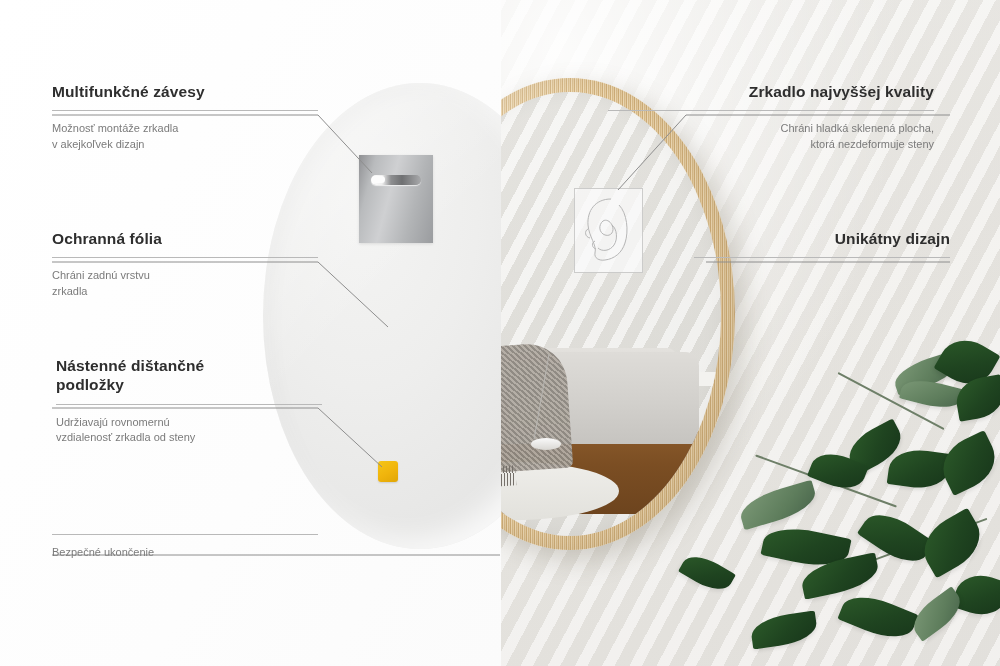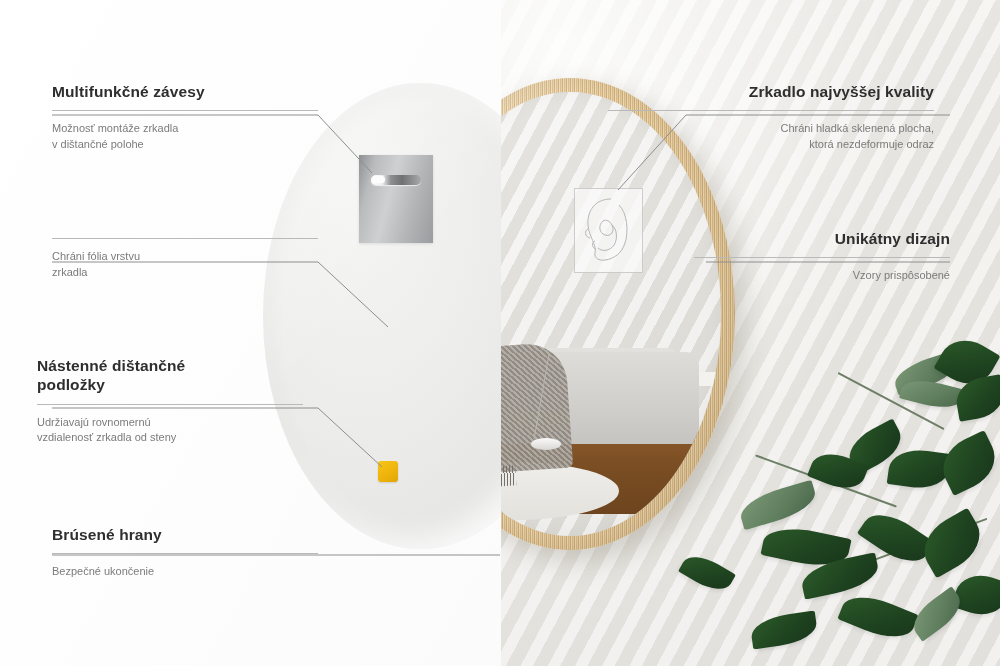--- a/index.html
+++ b/index.html
@@ -173,49 +173,48 @@
       <path d="M52 555 H500"></path>
       <path d="M950 115 H686 L618 190"></path>
       <path d="M950 262 H706"></path>
     </g>
   </svg>
 
   <div class="callout" style="left:52px;top:82px;width:266px;">
     <h3>Multifunkčné závesy</h3>
     <div class="rule"></div>
     <p>Možnosť montáže zrkadla</p>
-    <p>v dištančné polohe</p>
+    <p>v akejkoľvek dizajn</p>
   </div>
 
   <div class="callout" style="left:52px;top:229px;width:266px;">
-    <div class="rule"></div>
-    <p>Chráni fólia vrstvu</p>
+    <h3>Ochranná fólia</h3>
+    <div class="rule"></div>
+    <p>Chráni zadnú vrstvu</p>
     <p>zrkadla</p>
   </div>
 
-  <div class="callout" style="left:37px;top:356px;width:266px;">
+  <div class="callout" style="left:56px;top:356px;width:266px;">
     <h3>Nástenné dištančné</h3>
     <h3>podložky</h3>
     <div class="rule"></div>
     <p>Udržiavajú rovnomernú</p>
     <p>vzdialenosť zrkadla od steny</p>
   </div>
 
   <div class="callout" style="left:52px;top:525px;width:266px;">
-    <h3>Brúsené hrany</h3>
     <div class="rule"></div>
     <p>Bezpečné ukončenie</p>
   </div>
 
   <div class="callout right" style="left:608px;top:82px;width:326px;">
     <h3>Zrkadlo najvyššej kvality</h3>
     <div class="rule"></div>
     <p>Chráni hladká sklenená plocha,</p>
-    <p>ktorá nezdeformuje odraz</p>
+    <p>ktorá nezdeformuje steny</p>
   </div>
 
   <div class="callout right" style="left:694px;top:229px;width:256px;">
     <h3>Unikátny dizajn</h3>
     <div class="rule"></div>
-    <p>Vzory prispôsobené</p>
   </div>
 
 </div>
 
 </body></html>

